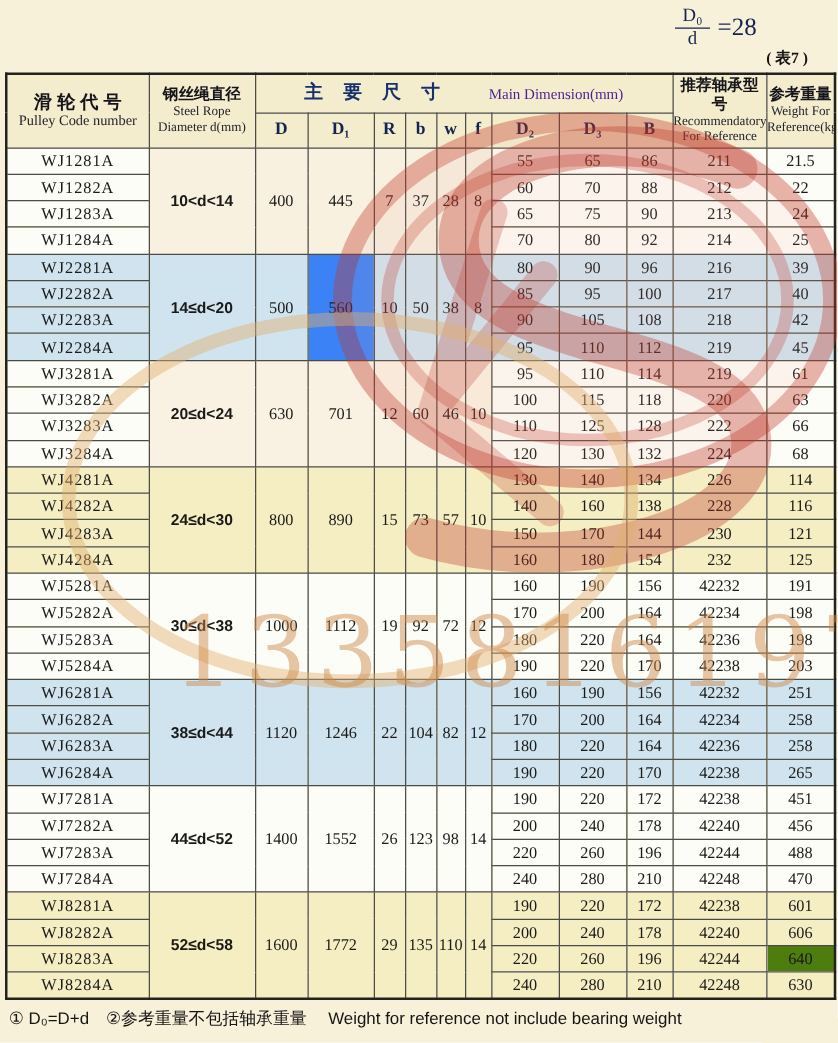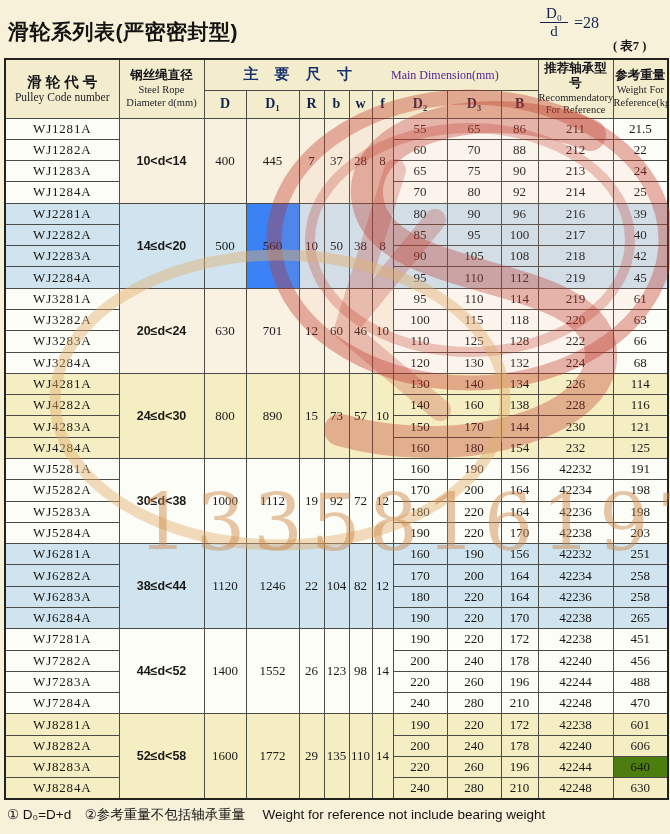--- a/index.html
+++ b/index.html
@@ -11,21 +11,21 @@
     color:#1c1c1a; overflow:hidden;
   }
   
   .title-row { position:absolute; left:8px; top:18px; display:flex; align-items:baseline; gap:14px; white-space:nowrap; }
   .title-zh { font-family:"Liberation Sans", sans-serif; font-size:21px; font-weight:bold; color:#141412; letter-spacing:0.5px; }
   .title-en { font-size:16.5px; color:#1c3070; word-spacing:5px; font-weight:500; }
   .ratio { position:absolute; left:540px; top:5px; display:flex; align-items:center; color:#14234f; }
   .ratio .frac { display:inline-flex; flex-direction:column; align-items:center; font-size:15px; line-height:1.15; }
   .ratio .frac .num { padding:0 6px; }
   .ratio .frac .den { border-top:1.5px solid #14234f; padding:0 10px; }
-  .ratio .eq { font-size:16px; margin-left:6px; }
+  .ratio .eq { font-size:20px; margin-left:6px; }
   .table-tag { position:absolute; left:613px; top:38px; font-size:12.5px; font-weight:bold; color:#141412; }
 
   
   table.main {
     position:absolute; left:4px; top:58px;
     width:663px; height:742px;
     border-collapse:collapse; table-layout:fixed;
     background:transparent;
   }
   table.main { border:2px solid #22221f; }
@@ -53,21 +53,20 @@
     font-size:78px; font-family:"DejaVu Serif", serif;
     color:rgba(205,136,74,0.48); letter-spacing:8px; white-space:nowrap;
   }
 </style>
 </head>
 <body>
 
 <div class="page">
 
   <div class="title-row">
-    <span class="title-zh">滑轮系列表(严密密封型)</span>
   </div>
   <div class="ratio">
     <span class="frac">
       <span class="num">D₀</span>
       <span class="den">d</span>
     </span>
     <span class="eq">=28</span>
   </div>
   <div class="table-tag">( 表7 )</div>
 

